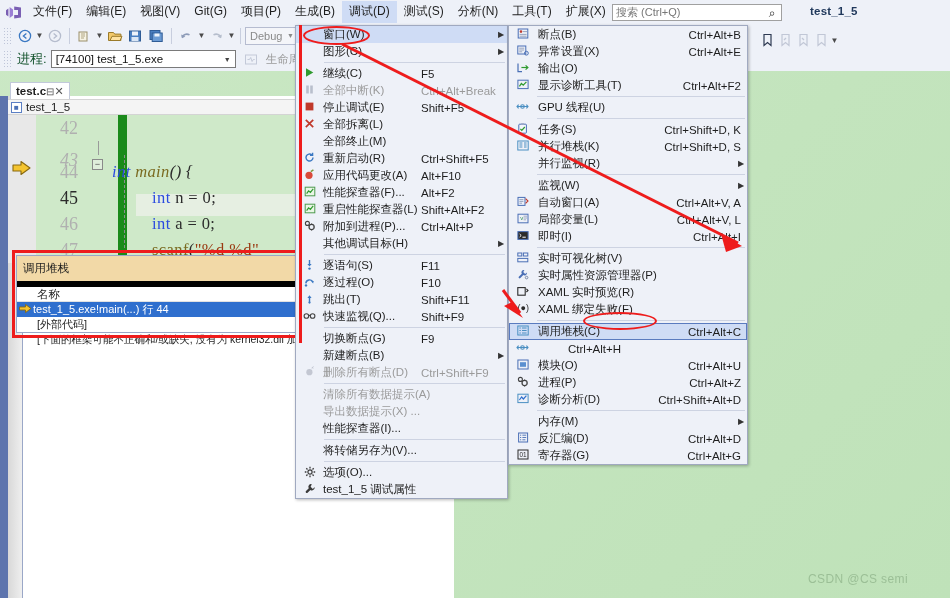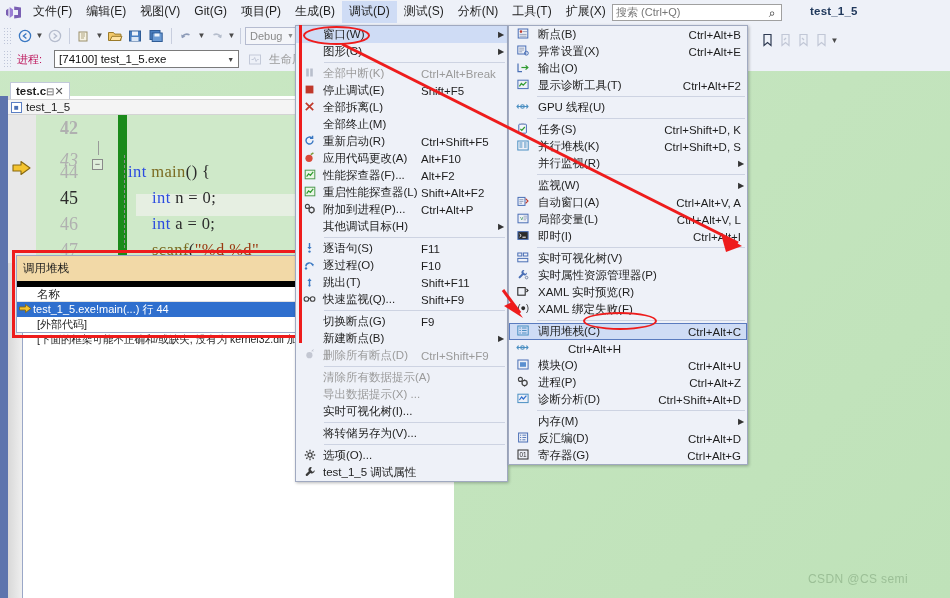--- a/index.html
+++ b/index.html
@@ -81,21 +81,21 @@
      margin:0 1px; }
   .tb-sep { width:1px; height:16px; background:#c8cede; margin:0 4px; }
   .caret { width:9px; height:18px; display:flex; align-items:center; justify-content:center;
      font-size:8px; color:#4a4a4a; }
   .combo {
     height:18px; border:1px solid #b6bcd0; background:#f4f5f9; color:#8a8a8a;
     display:flex; align-items:center; padding:0 4px; font-size:11px; min-width:48px;
   }
   .combo .cv { flex:1; }
   .combo .cc { font-size:7px; color:#8a8a8a; margin-left:4px; }
-  .proc-label { font-size:11px; color:#be185d; margin-left:3px; margin-right:12px; }
+  .proc-label { font-size:13px; color:#14532d; margin-left:3px; margin-right:4px; }
   .proc-combo {
     height:18px; width:185px; border:1px solid #7a7a7a; background:#ffffff;
     display:flex; align-items:center; padding:0 4px; font-size:11.5px; color:#111;
   }
   .proc-combo .pv { flex:1; }
   .proc-combo .pc { font-size:7px; color:#444; }
   .lifecycle { font-size:11.5px; color:#9a9a9a; margin-left:4px; }
   .bm-toolbar { position:absolute; left:758px; top:31px; display:flex; align-items:center; }
   .bm-btn { width:18px; height:18px; display:flex; align-items:center; justify-content:center; }
 
@@ -400,29 +400,29 @@
     <div class="collapse-box" style="top:44px;">−</div>
     <div class="guide-solid"></div>
     <div class="guide-dash"></div>
 
     <div class="arrow-marker" style="top:44px;">
       <svg width="20" height="18" viewBox="0 0 20 18">
         <path d="M1 6 h8 V2.5 L18 9 L9 15.5 V12 H1 Z" fill="#f4c430" stroke="#8a6a10" stroke-width="1.1" stroke-linejoin="round"></path>
       </svg>
     </div>
 
-    <div class="ed-line" style="top:0px;font-weight:bold;">
+    <div class="ed-line" style="top:0px;">
       <div class="ln">42</div>
     </div>
     <div class="ed-line" style="top:32px;font-style:italic;">
       <div class="ln">43</div>
     </div>
     <div class="ed-line" style="top:44px;">
       <div class="ln">44</div>
-      <div class="codetext" style="margin-left:32px;"><span class="kw">int</span> <span class="fn">main</span><span class="pl">() {</span></div>
+      <div class="codetext" style="margin-left:16px;font-style:italic;"><span class="kw">int</span> <span class="fn">main</span><span class="pl">() {</span></div>
     </div>
     <div class="ed-line" style="top:70px;">
       <div class="ln cur">45</div>
       <div class="codetext" style="margin-left:56px;"><span class="kw">int</span> <span class="pl">n = 0;</span></div>
     </div>
     <div class="ed-line" style="top:96px;">
       <div class="ln">46</div>
       <div class="codetext" style="margin-left:56px;"><span class="kw">int</span> <span class="pl">a = 0;</span></div>
     </div>
     <div class="ed-line" style="top:122px;">
@@ -460,20 +460,29 @@
       <div class="ml">窗口(W)</div>
       <div class="mar">▶</div>
     </div>
     <div class="mrow">
       <div class="mi"></div>
       <div class="ml">图形(C)</div>
       <div class="mar">▶</div>
     </div>
     <div class="msep"></div>
 
+    <div class="mrow">
+      <div class="mi">
+        <svg width="11" height="11" viewBox="0 0 11 11">
+            <path d="M2 1.2 L9.3 5.5 L2 9.8 Z" fill="#2f9b2f"></path>
+          </svg>
+      </div>
+      <div class="ml">继续(C)</div>
+      <div class="mk">F5</div>
+    </div>
     <div class="mrow disabled">
       <div class="mi">
         <svg width="11" height="11" viewBox="0 0 11 11">
             <rect x="2.2" y="1.5" width="2.6" height="8" fill="#b9bfcc"></rect>
             <rect x="6.2" y="1.5" width="2.6" height="8" fill="#b9bfcc"></rect>
           </svg>
       </div>
       <div class="ml">全部中断(K)</div>
       <div class="mk">Ctrl+Alt+Break</div>
     </div>
@@ -631,21 +640,21 @@
       <div class="ml">清除所有数据提示(A)</div>
       <div class="mk"></div>
     </div>
     <div class="mrow disabled">
       <div class="mi"></div>
       <div class="ml">导出数据提示(X) ...</div>
       <div class="mk"></div>
     </div>
     <div class="mrow">
       <div class="mi"></div>
-      <div class="ml">实时可视化树(I)...</div>
+      <div class="ml">性能探查器(I)...</div>
       <div class="mk"></div>
     </div>
     <div class="msep"></div>
 
     <div class="mrow">
       <div class="mi"></div>
       <div class="ml">将转储另存为(V)...</div>
       <div class="mk"></div>
     </div>
     <div class="msep"></div>

